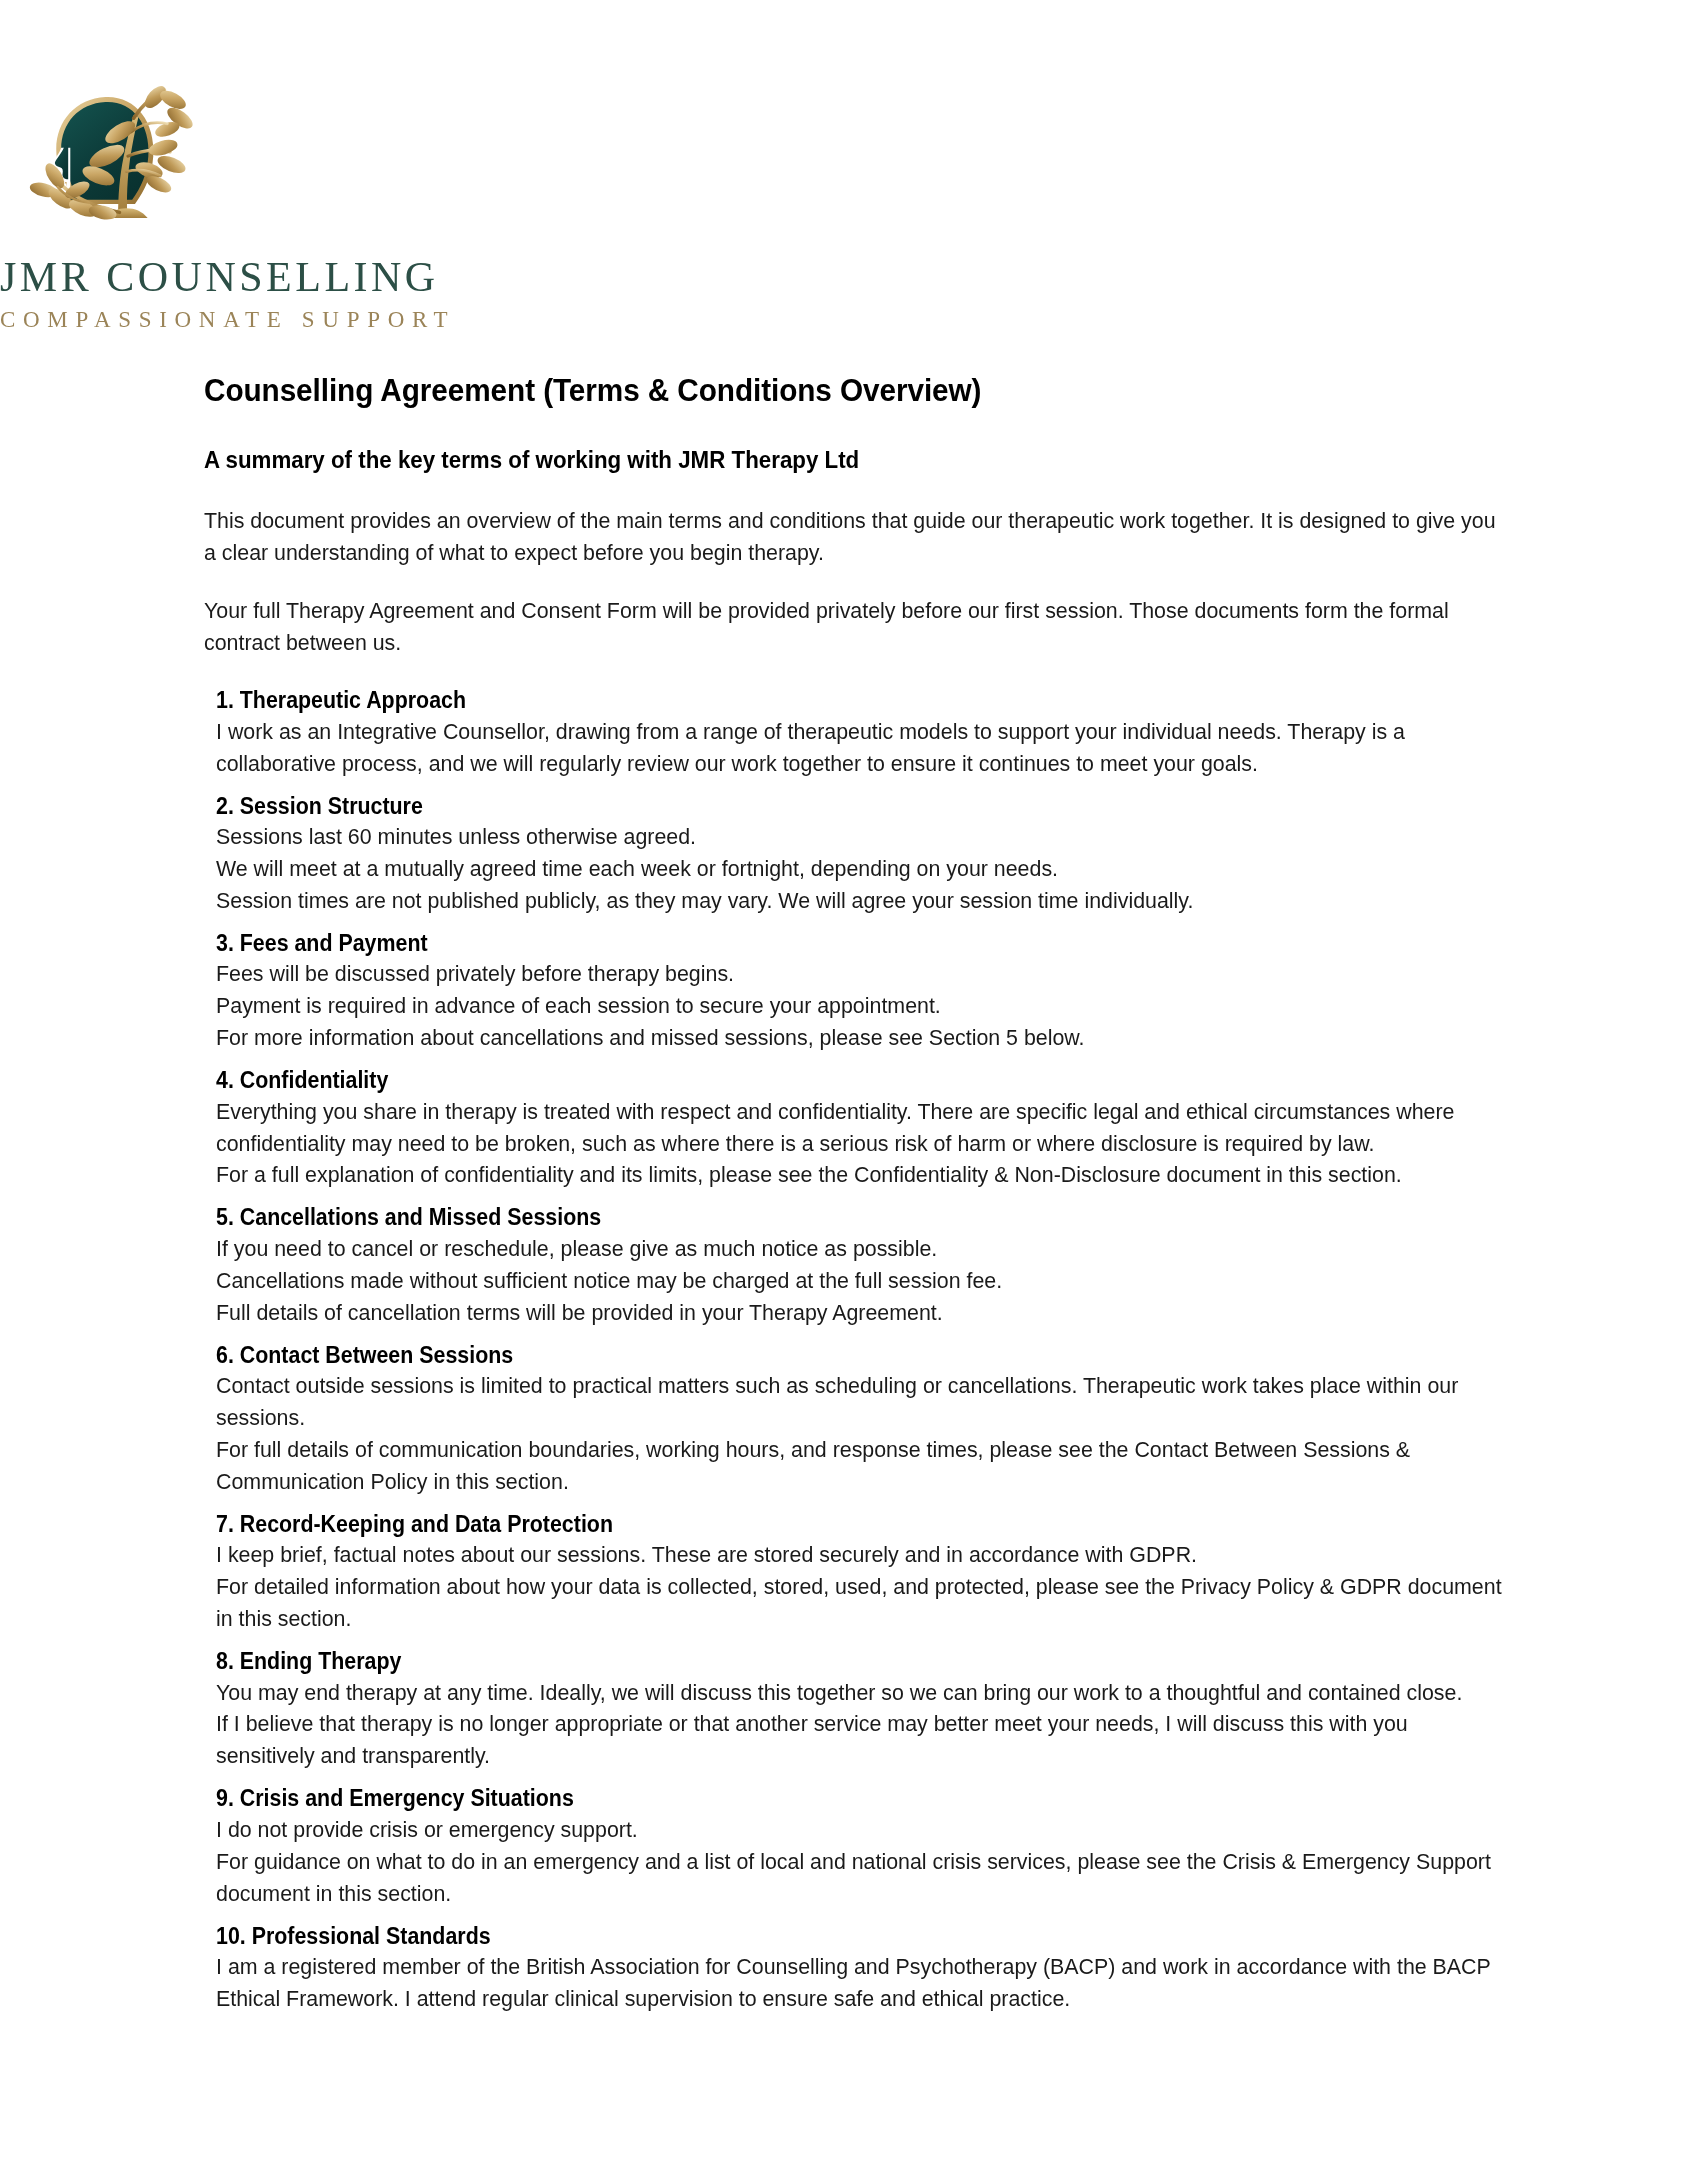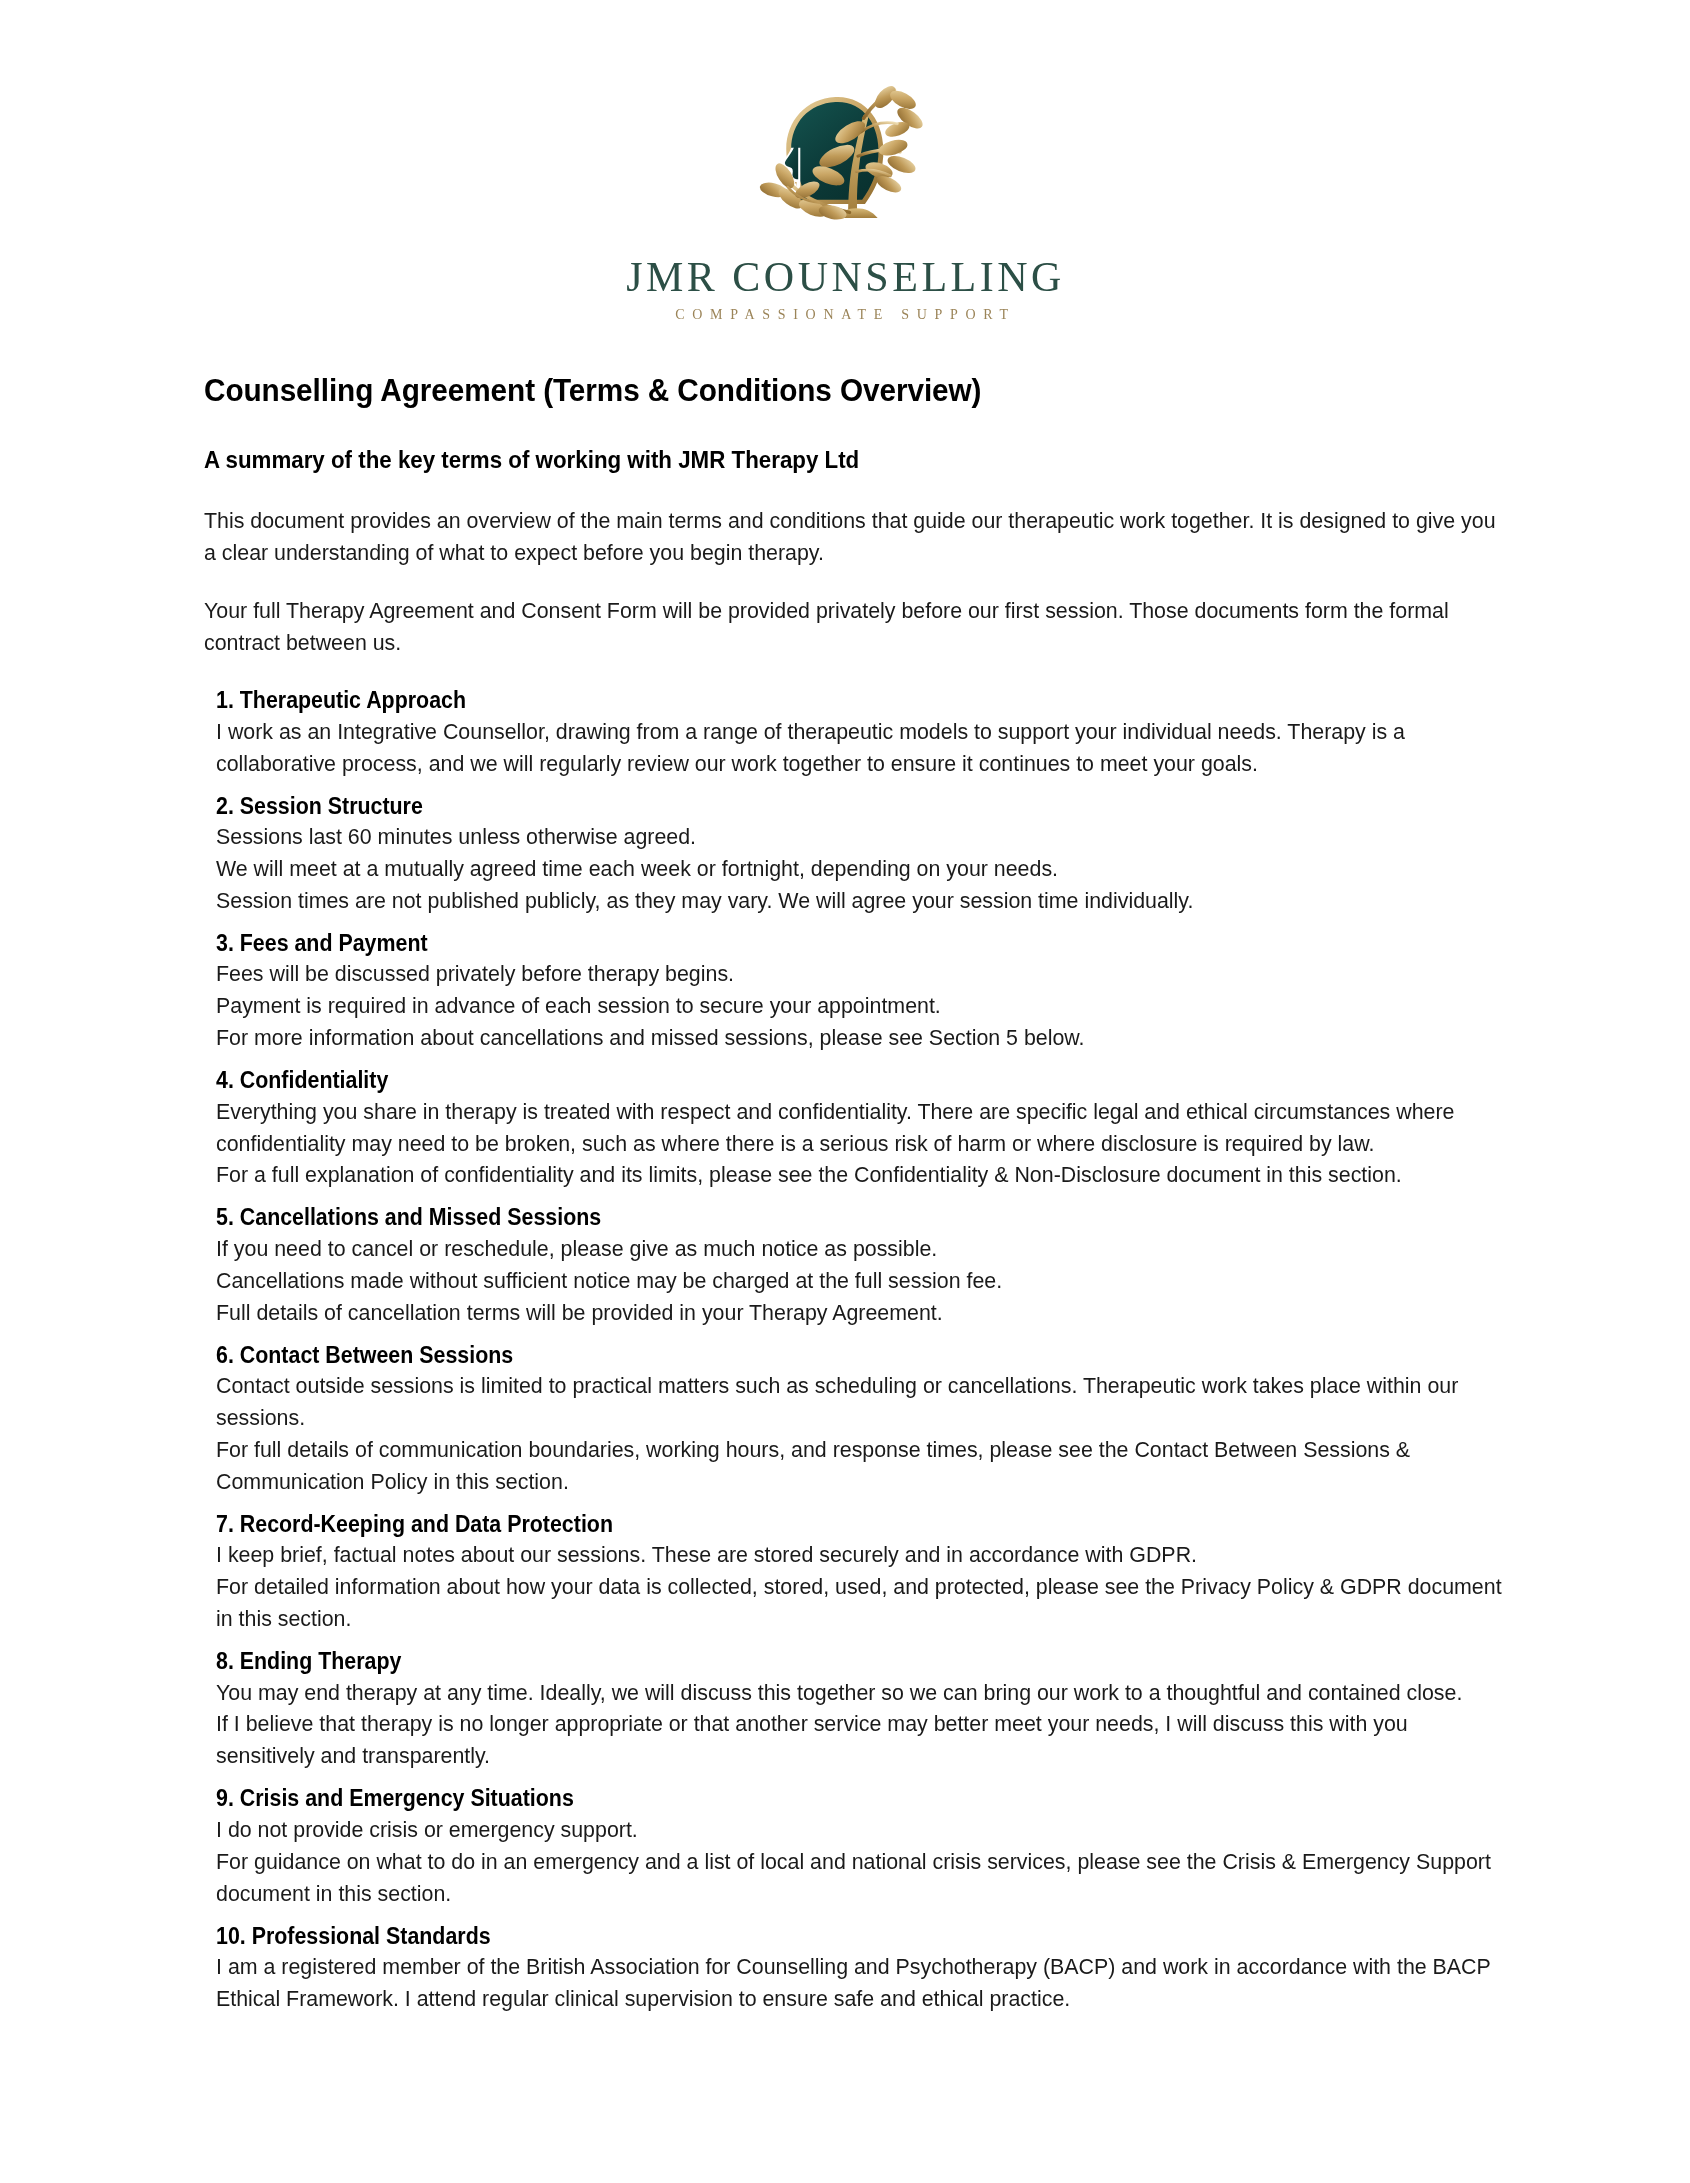--- a/index.html
+++ b/index.html
@@ -22,40 +22,39 @@
     box-sizing: border-box;
     overflow: hidden;
   }
 
   
   .logo-block {
     width: 100%;
     padding-top: 77px;
     display: flex;
     flex-direction: column;
-    align-items: center;
   }
   .logo-mark {
     width: 232px;
     height: 166px;
     display: block;
   }
   .logo-title {
     margin-top: 12.7px;
     font-family: "Liberation Serif", serif;
     font-size: 42px;
     letter-spacing: 3.5px;
     color: #2c4f46;
     font-weight: 400;
     line-height: 1;
   }
   .logo-tagline {
     margin-top: 10px;
     font-family: "Liberation Serif", serif;
-    font-size: 14px;
+    font-size: 23px;
     letter-spacing: 7.7px;
     color: #9b8458;
     font-weight: 400;
     line-height: 1;
   }
 
   
   .doc {
     position: absolute;
     left: 204px;

